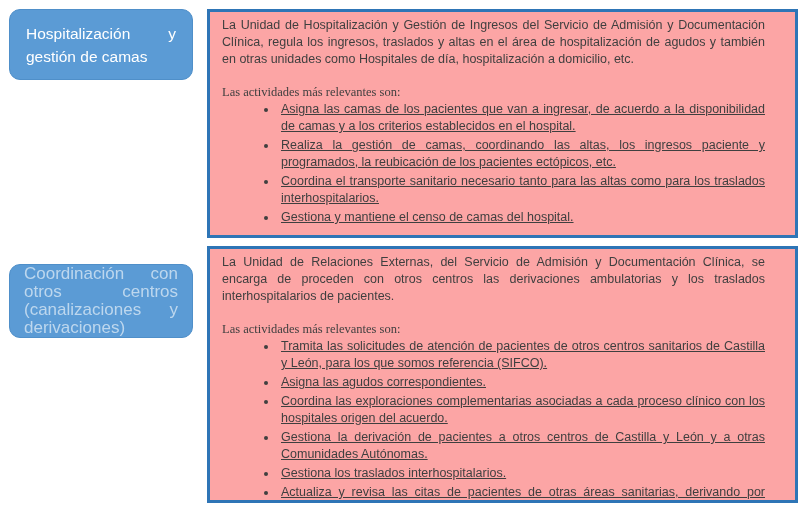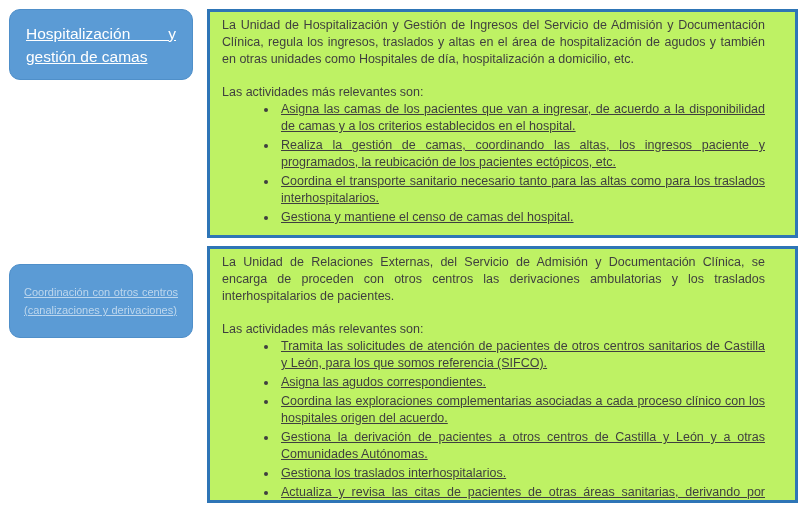--- a/index.html
+++ b/index.html
@@ -21,44 +21,43 @@
     background: var(--label-fill, #5b9bd5);
     border: 1px solid var(--label-stroke, #4f8fc9);
     border-radius: 11px;
     box-sizing: border-box;
     display: flex;
     align-items: center;
   }
   .label-box .label-text {
     width: 100%;
     text-align: justify;
-    text-decoration: underline;
   }
   .label-1 {
     top: 9px;
     height: 71px;
     padding: 0 16px;
     color: var(--label1-text, #ffffff);
     font-size: 15.5px;
     line-height: 23px;
   }
   .label-2 {
     top: 264px;
     height: 74px;
     padding: 0 14px;
     color: var(--label2-text, #bdd7ee);
-    font-size: 11px;
+    font-size: 17px;
     line-height: 18px;
   }
   .content-box {
     position: absolute;
     left: 207px;
     width: 591px;
     box-sizing: border-box;
-    background: #bef264;
+    background: #fca5a5;
     border: 3px solid var(--content-border, #2e75b6);
     color: var(--body-text, #3f3f3f);
     font-size: 12.5px;
     line-height: 17px;
     text-align: justify;
     padding: 5px 30px 4px 12px;
     overflow: hidden;
   }
   .content-1 {
     top: 9px;
@@ -67,20 +66,21 @@
   .content-2 {
     top: 246px;
     height: 257px;
   }
   .content-box p {
     margin: 0;
   }
   .content-box p.activities-heading {
     margin: 16px 0 0 0;
     text-align: left;
+    font-family: Liberation Serif, serif;
   }
   .content-box ul {
     margin: 0;
     padding-left: 56px;
     list-style-type: disc;
   }
   .content-box li {
     margin: 0 0 2px 0;
     padding-left: 3px;
     text-decoration: underline;

